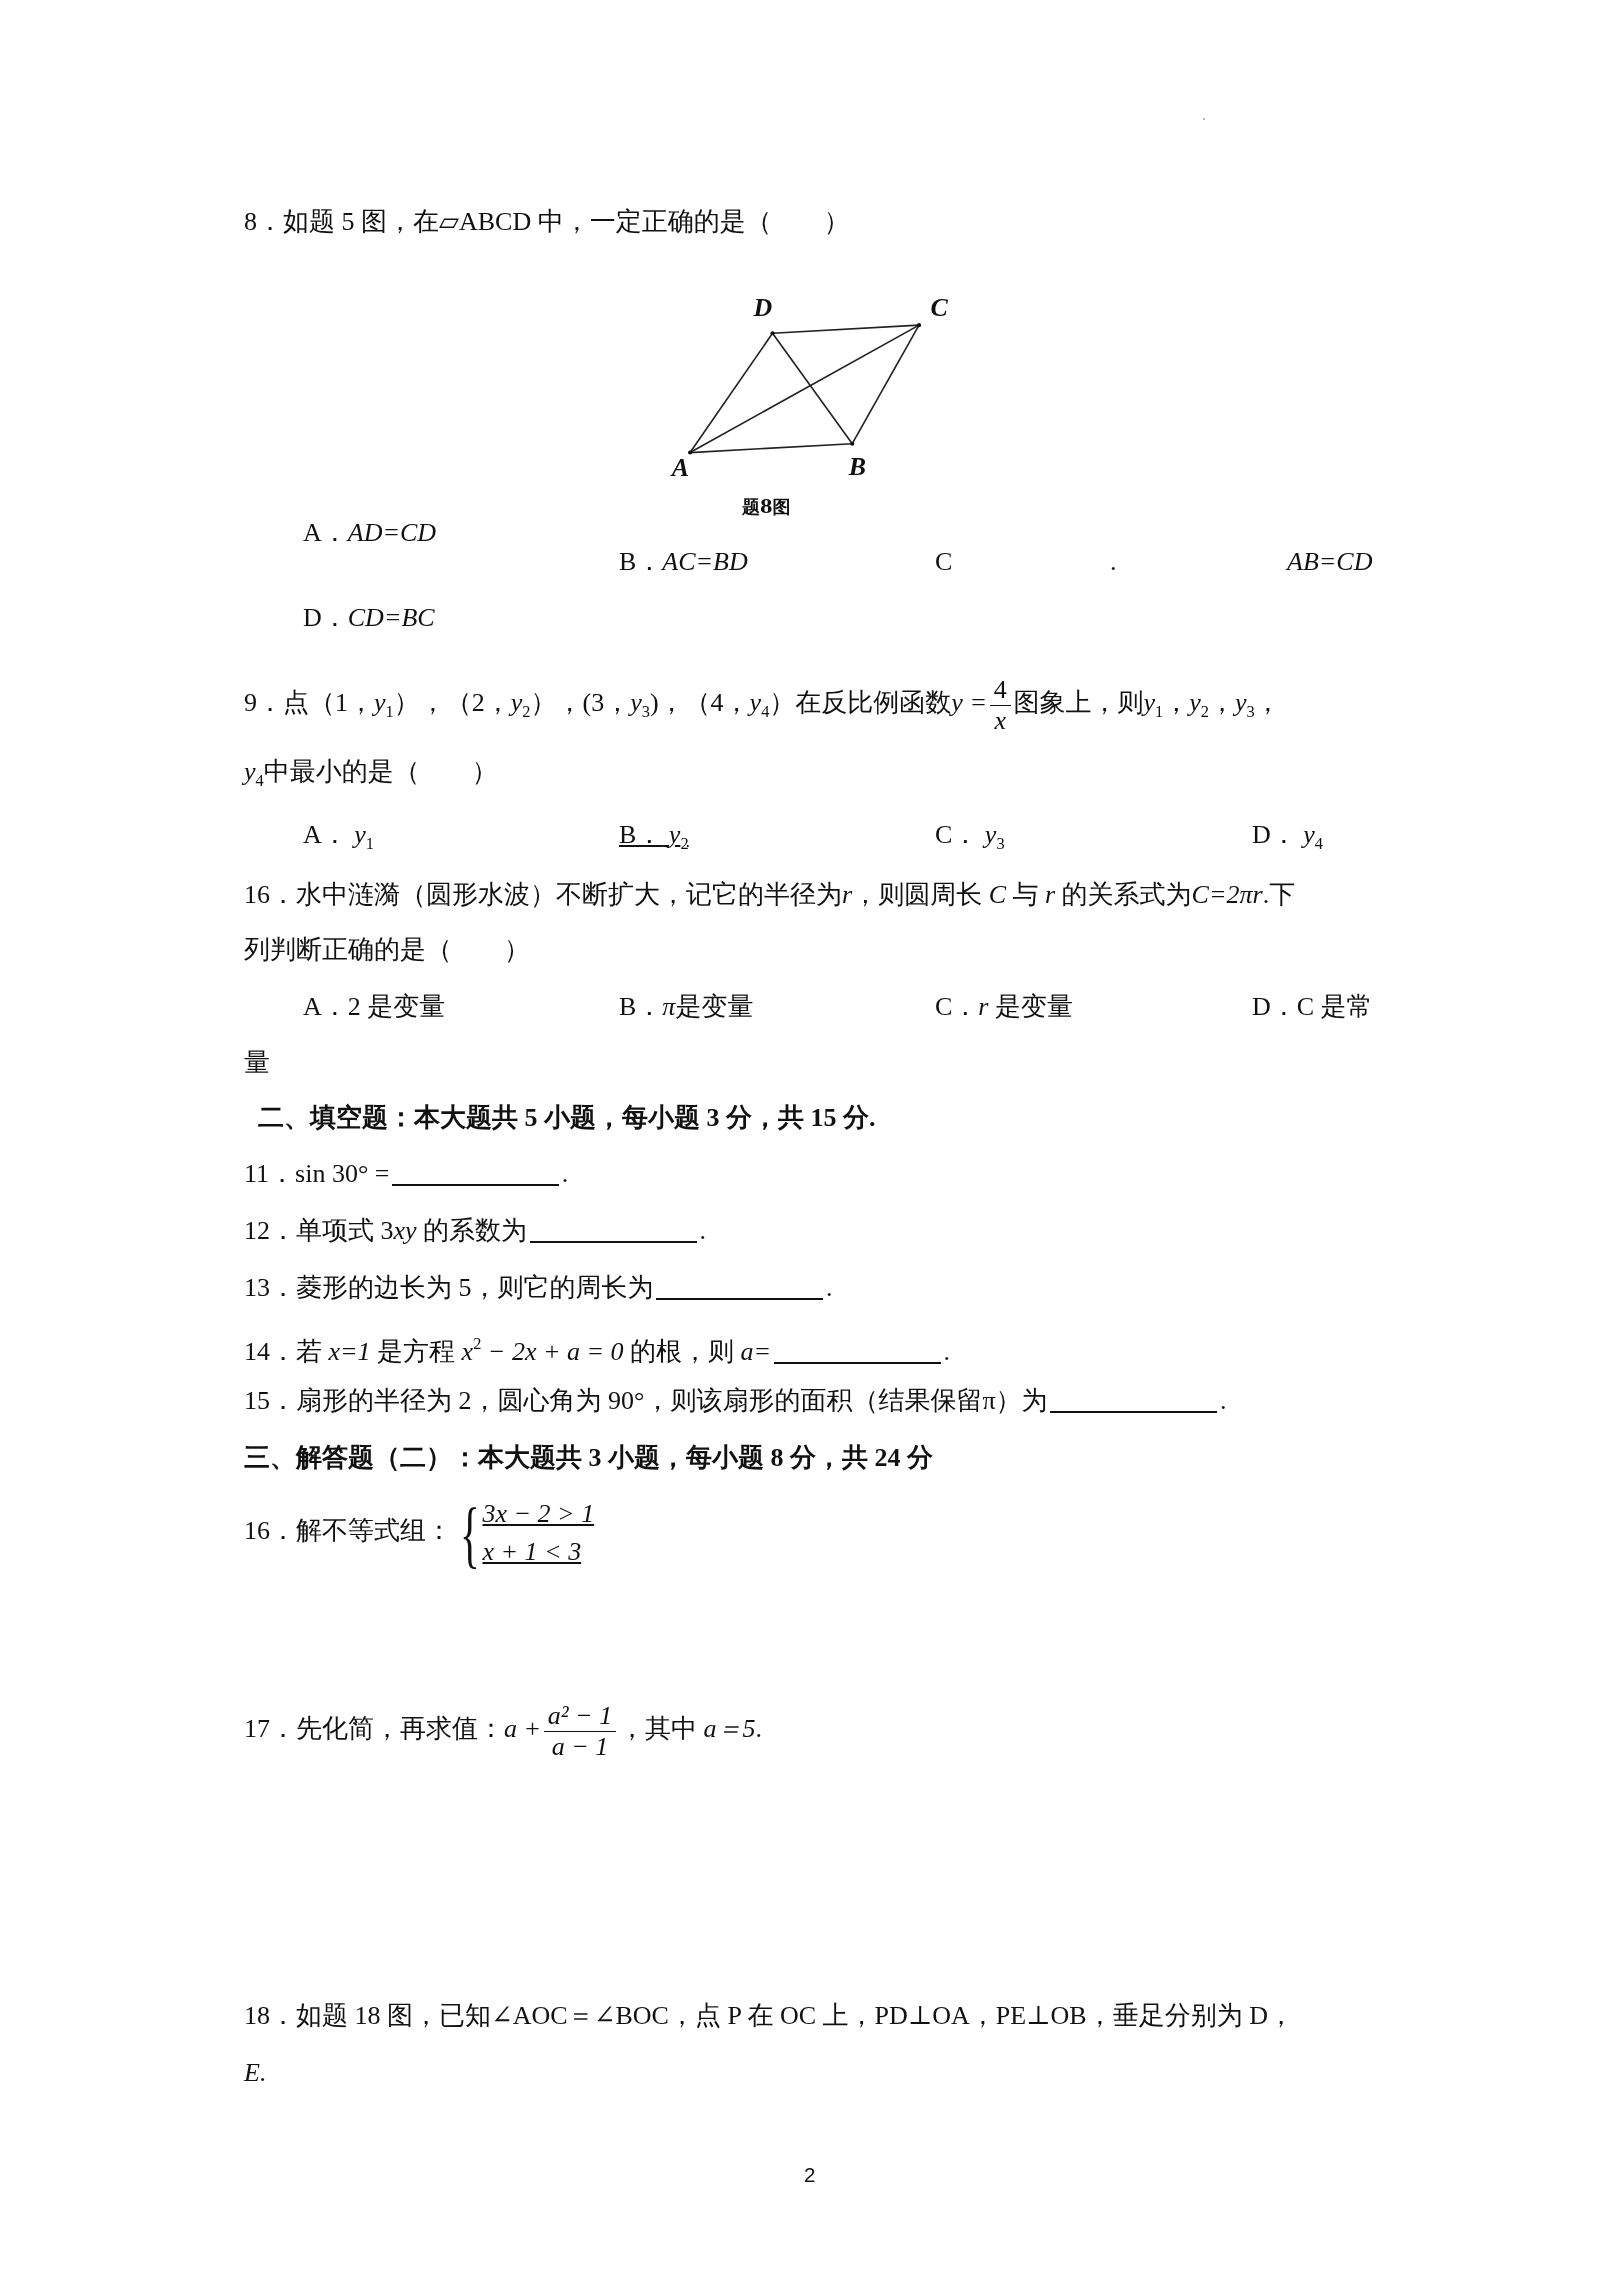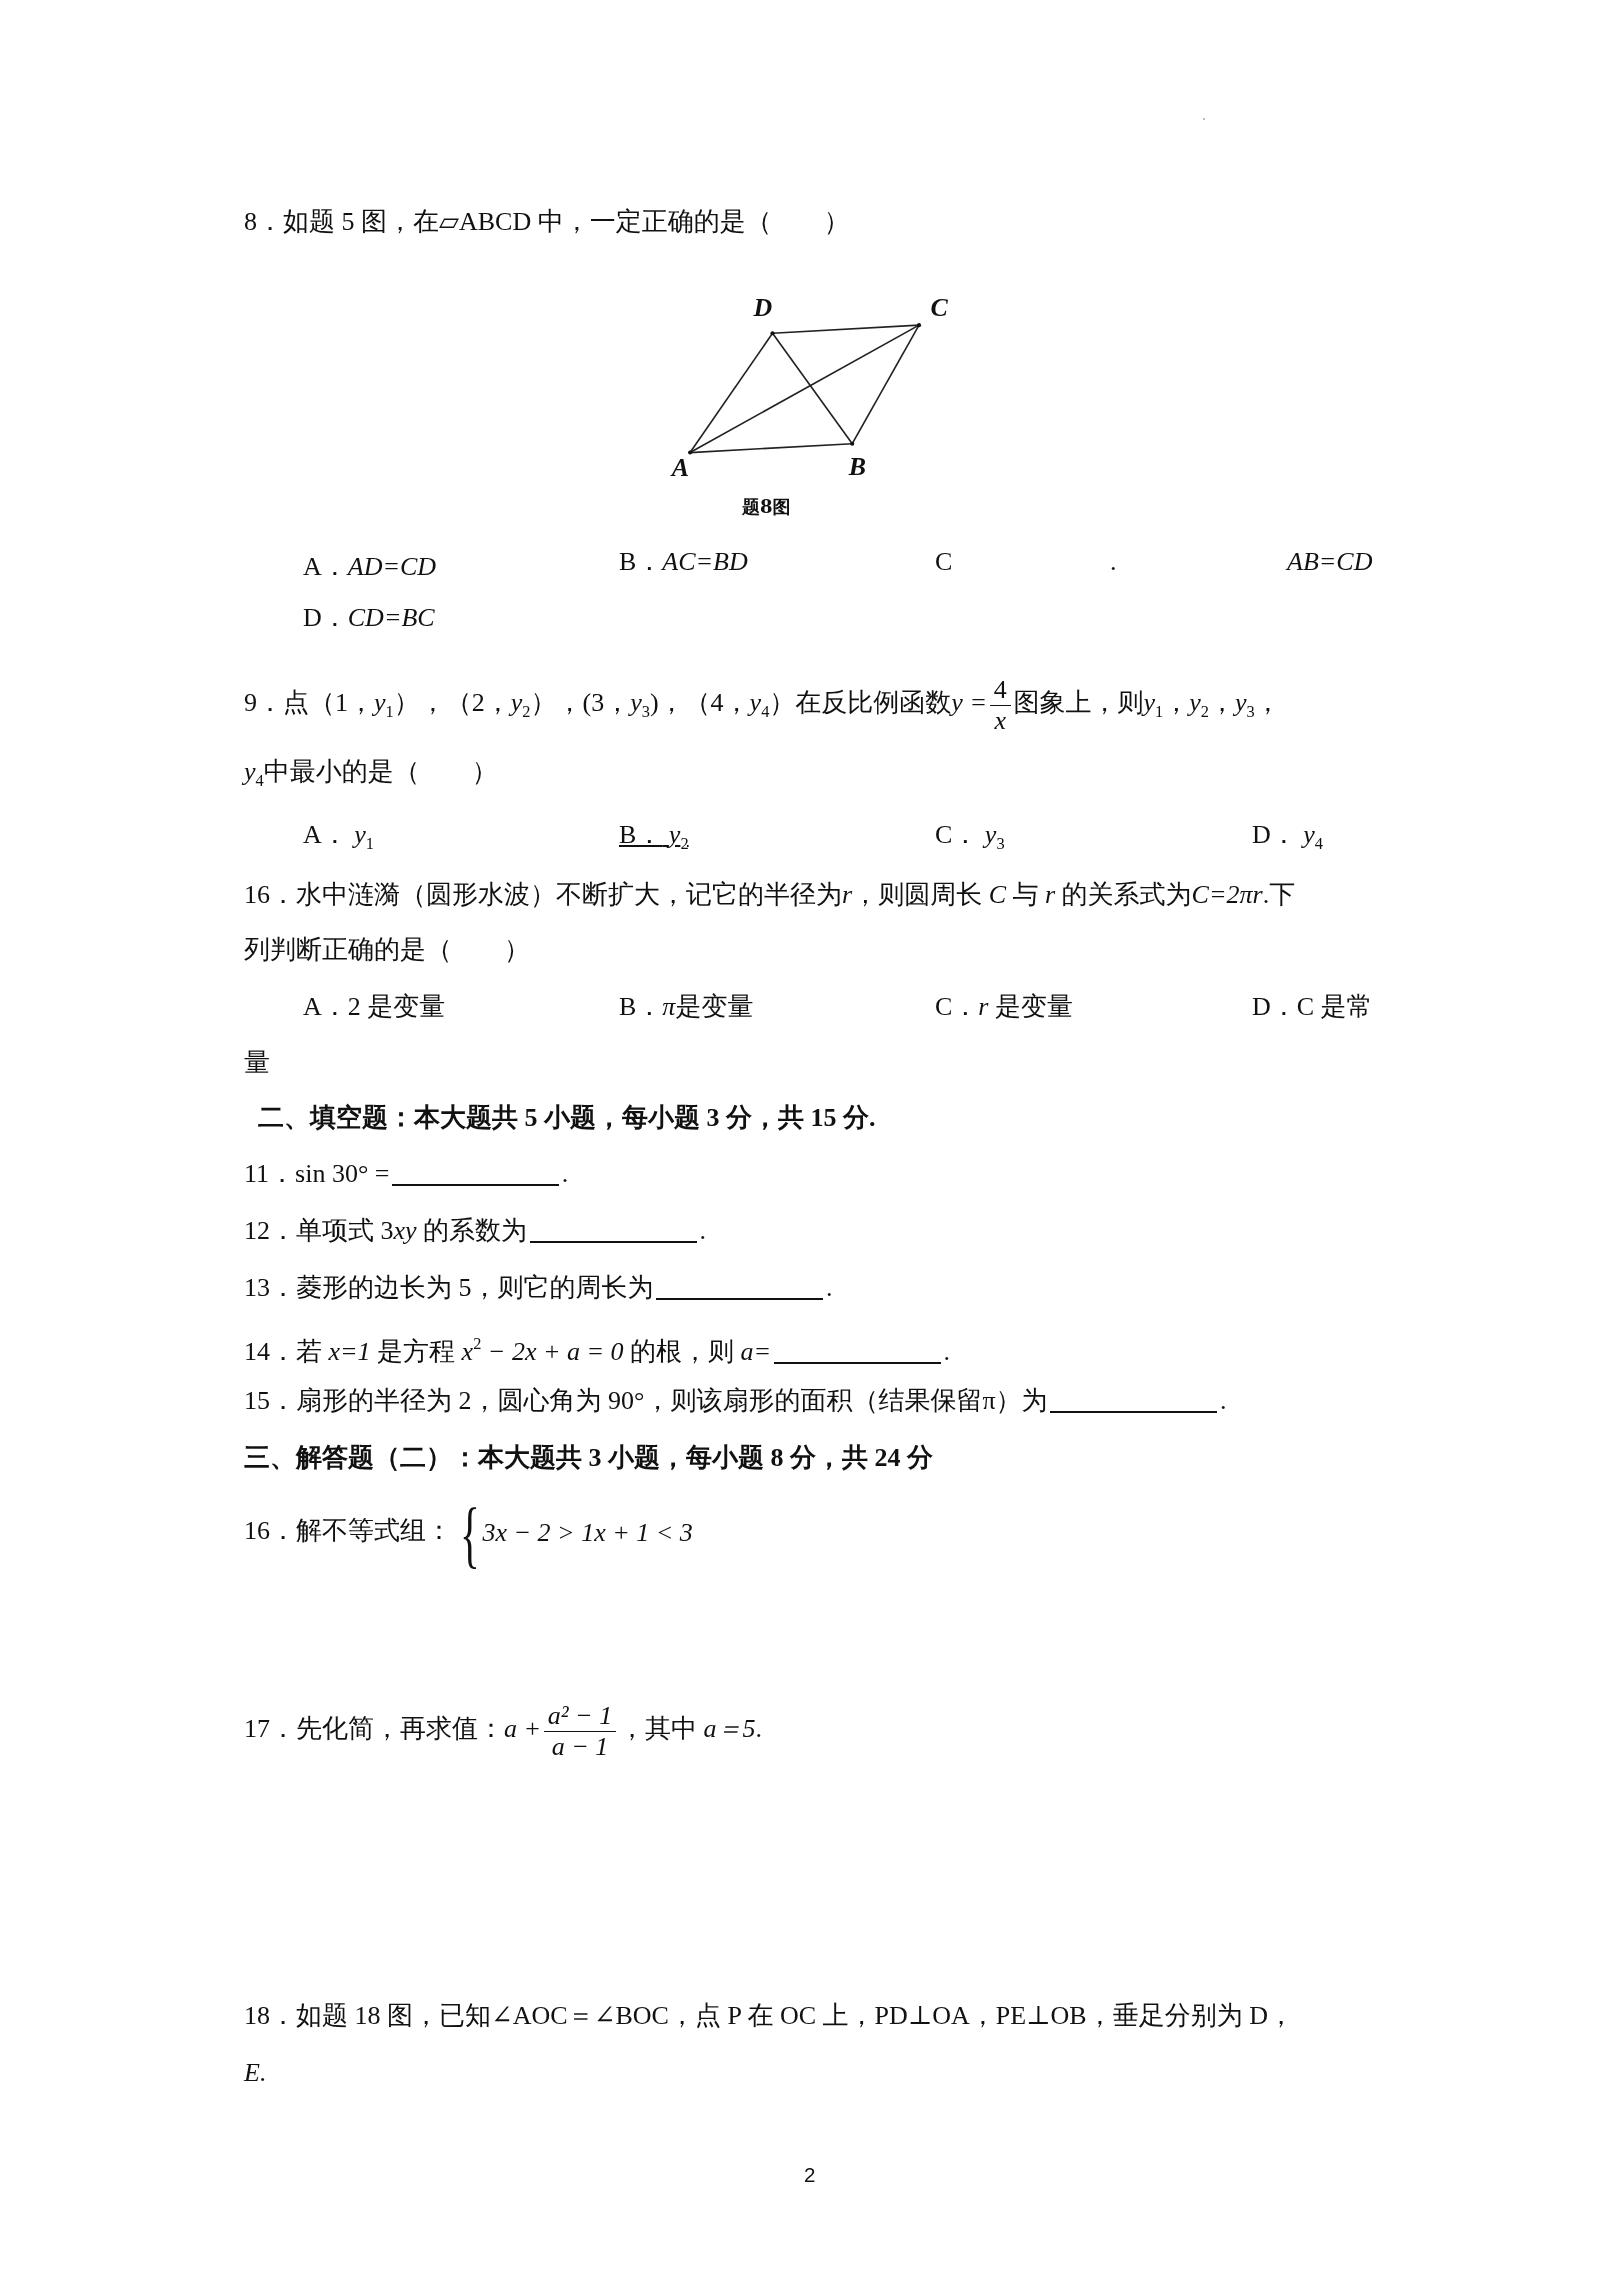--- a/index.html
+++ b/index.html
@@ -16,21 +16,21 @@
     .b { font-weight: bold; }
     .sub { font-size: 16.4px; vertical-align: -5.5px; }
     .sup { font-size: 16.4px; vertical-align: 11px; }
     .blank { display: inline-block; border-bottom: 2px solid #111; width: 167px; height: 24.5px; vertical-align: -4.1px; margin: 0 2.7px; }
     .opt { position: absolute; font-size: 26px; line-height: 33px; white-space: nowrap; }
     .frac { display: inline-flex; flex-direction: column; align-items: center; vertical-align: middle; margin: 0 2.7px; line-height: 30px; }
     .frac .num { border-bottom: 1.4px solid #111; padding: 0 4.1px; }
     .frac .den { padding: 0 4.1px; }
     .brace-sys { display: inline-flex; align-items: center; vertical-align: middle; }
     .brace { font-size: 75px; line-height: 75px; font-weight: 100; transform: scaleX(0.55); margin-right: -5.5px; }
-    .sys-lines { display: flex; flex-direction: row; line-height: 38px; }
+    .sys-lines { display: flex; flex-direction: column; line-height: 38px; text-decoration: underline; }
     #figure8 { position: absolute; left: 641px; top: 280px; width: 368px; height: 232px; }
     #fig8-caption { position: absolute; left: 742px; top: 467px; font-size: 18px; font-weight: bold; font-family: "DejaVu Serif", serif; margin-top: 28px; }
     #page-number { position: absolute; left: 804px; top: 2163px; font-family: "Liberation Sans", sans-serif; font-size: 20.5px; }
     #corner-mark { position: absolute; left: 1203px; top: 118px; width: 2px; height: 2px; background: #bbb; }
   </style>
 </head>
 <body>
 
 <div id="corner-mark"></div>
 
@@ -53,21 +53,21 @@
   </g>
   <g font-family="Liberation Serif, serif" font-style="italic" font-weight="bold" font-size="38" fill="#111">
     <text x="45" y="288">A</text>
     <text x="305" y="286">B</text>
     <text x="425" y="52">C</text>
     <text x="165" y="52">D</text>
   </g>
 </svg>
 <div id="fig8-caption">题8图</div>
 
-<div class="opt" style="left:303px; top:550px;"><span>A．</span><span class="it">AD=CD</span></div>
+<div class="opt" style="left:303px; top:516px;"><span>A．</span><span class="it">AD=CD</span></div>
 <div class="opt" style="left:619px; top:545px;"><span>B．</span><span class="it">AC=BD</span></div>
 <div class="opt" style="left:935px; top:545px;">C</div>
 <div class="opt" style="left:1110px; top:545px;">.</div>
 <div class="opt it" style="left:1287px; top:545px;">AB=CD</div>
 <div class="opt" style="left:303px; top:601px;"><span>D．</span><span class="it">CD=BC</span></div>
 
 <div class="line" style="top:675px;">
   <span>9．点（1，</span><span class="it">y</span><span class="sub">1</span><span>），（2，</span><span class="it">y</span><span class="sub">2</span><span>），(3，</span><span class="it">y</span><span class="sub">3</span><span>)，（4，</span><span class="it">y</span><span class="sub">4</span><span>）在反比例函数</span><span class="it">y =</span><span class="frac">
       <span class="num">4</span>
       <span class="den it">x</span>

